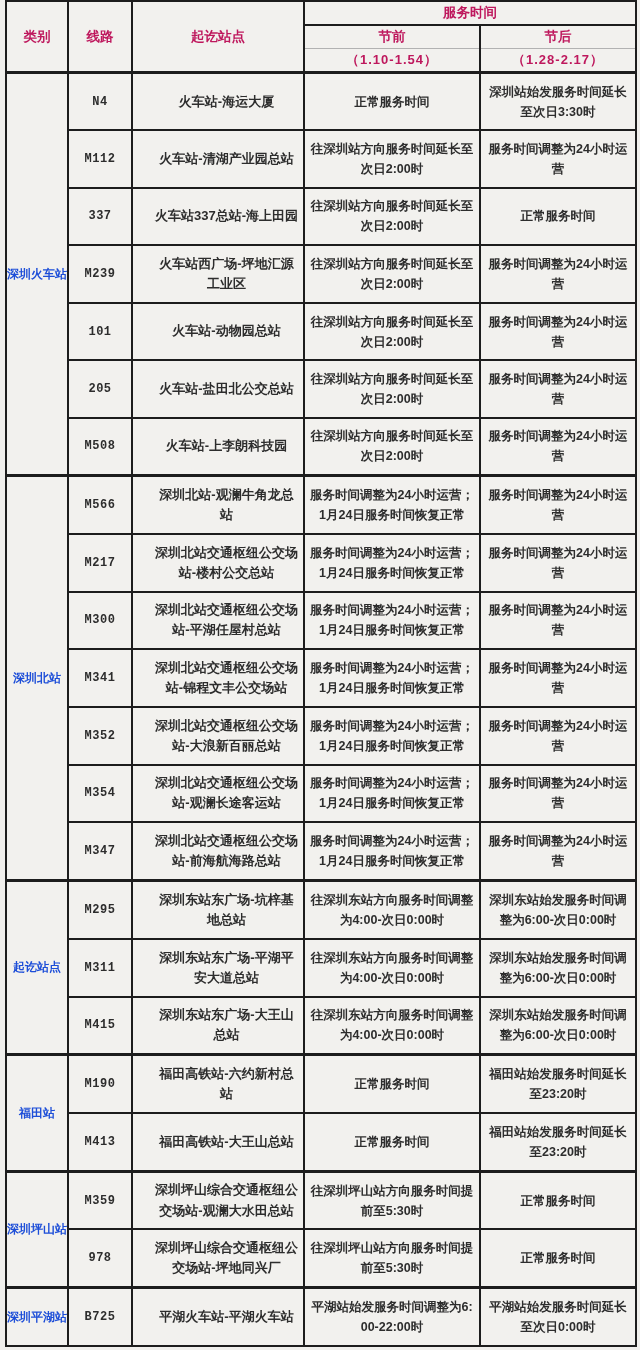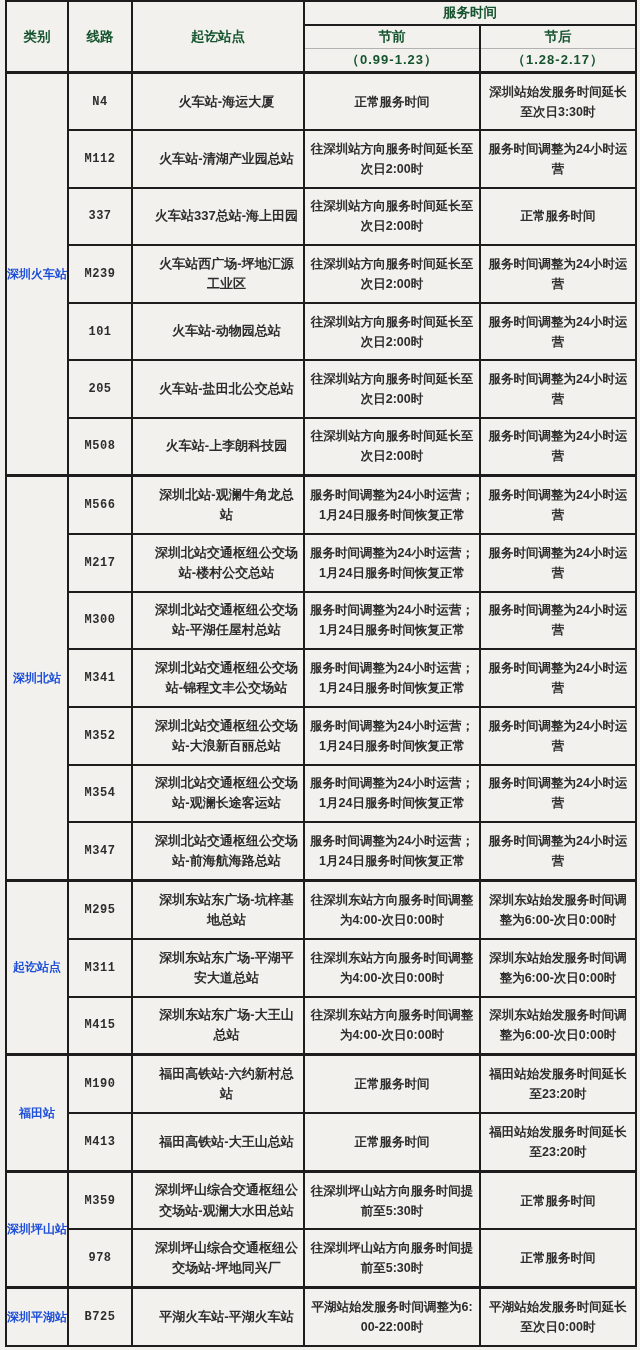--- a/index.html
+++ b/index.html
@@ -30,21 +30,21 @@
     border: 2px solid #1d1d1d;
     text-align: center;
     vertical-align: middle;
     font-weight: bold;
     padding: 2px 4px;
     box-sizing: border-box;
     word-break: break-all;
   }
   thead th {
     font-size: 13.5px;
-    color: #14532d;
+    color: #be185d;
   }
   tr.service-row { height: 18px; }
   tr.sub-row     { height: 15px; }
   tr.dates-row   { height: 21px; }
   th.sub-label   { border-bottom: 1px solid #b2b2b2; margin-left: 36px; }
   th.dates       { border-top: 1px solid #b2b2b2; font-size: 13px; letter-spacing: 1px; }
   thead tr.dates-row th { border-bottom-width: 3px; }
   td.cat {
     font-size: 12px;
     padding: 0;
@@ -79,21 +79,21 @@
         <th rowspan="3">类别</th>
         <th rowspan="3">线路</th>
         <th rowspan="3">起讫站点</th>
         <th colspan="2">服务时间</th>
       </tr>
       <tr class="sub-row">
         <th class="sub-label">节前</th>
         <th class="sub-label">节后</th>
       </tr>
       <tr class="dates-row">
-        <th class="dates">（0.99-1.23）</th>
+        <th class="dates">（1.10-1.54）</th>
         <th class="dates">（1.28-2.17）</th>
       </tr>
     </thead>
     <tbody>
         <tr class="group-start">
           <td rowspan="7" class="cat">深圳火车站</td>
           <td class="route">N4</td>
           <td class="stations">火车站-海运大厦</td>
           <td class="pre">正常服务时间</td>
           <td class="post">深圳站始发服务时间延长至次日3:30时</td>

